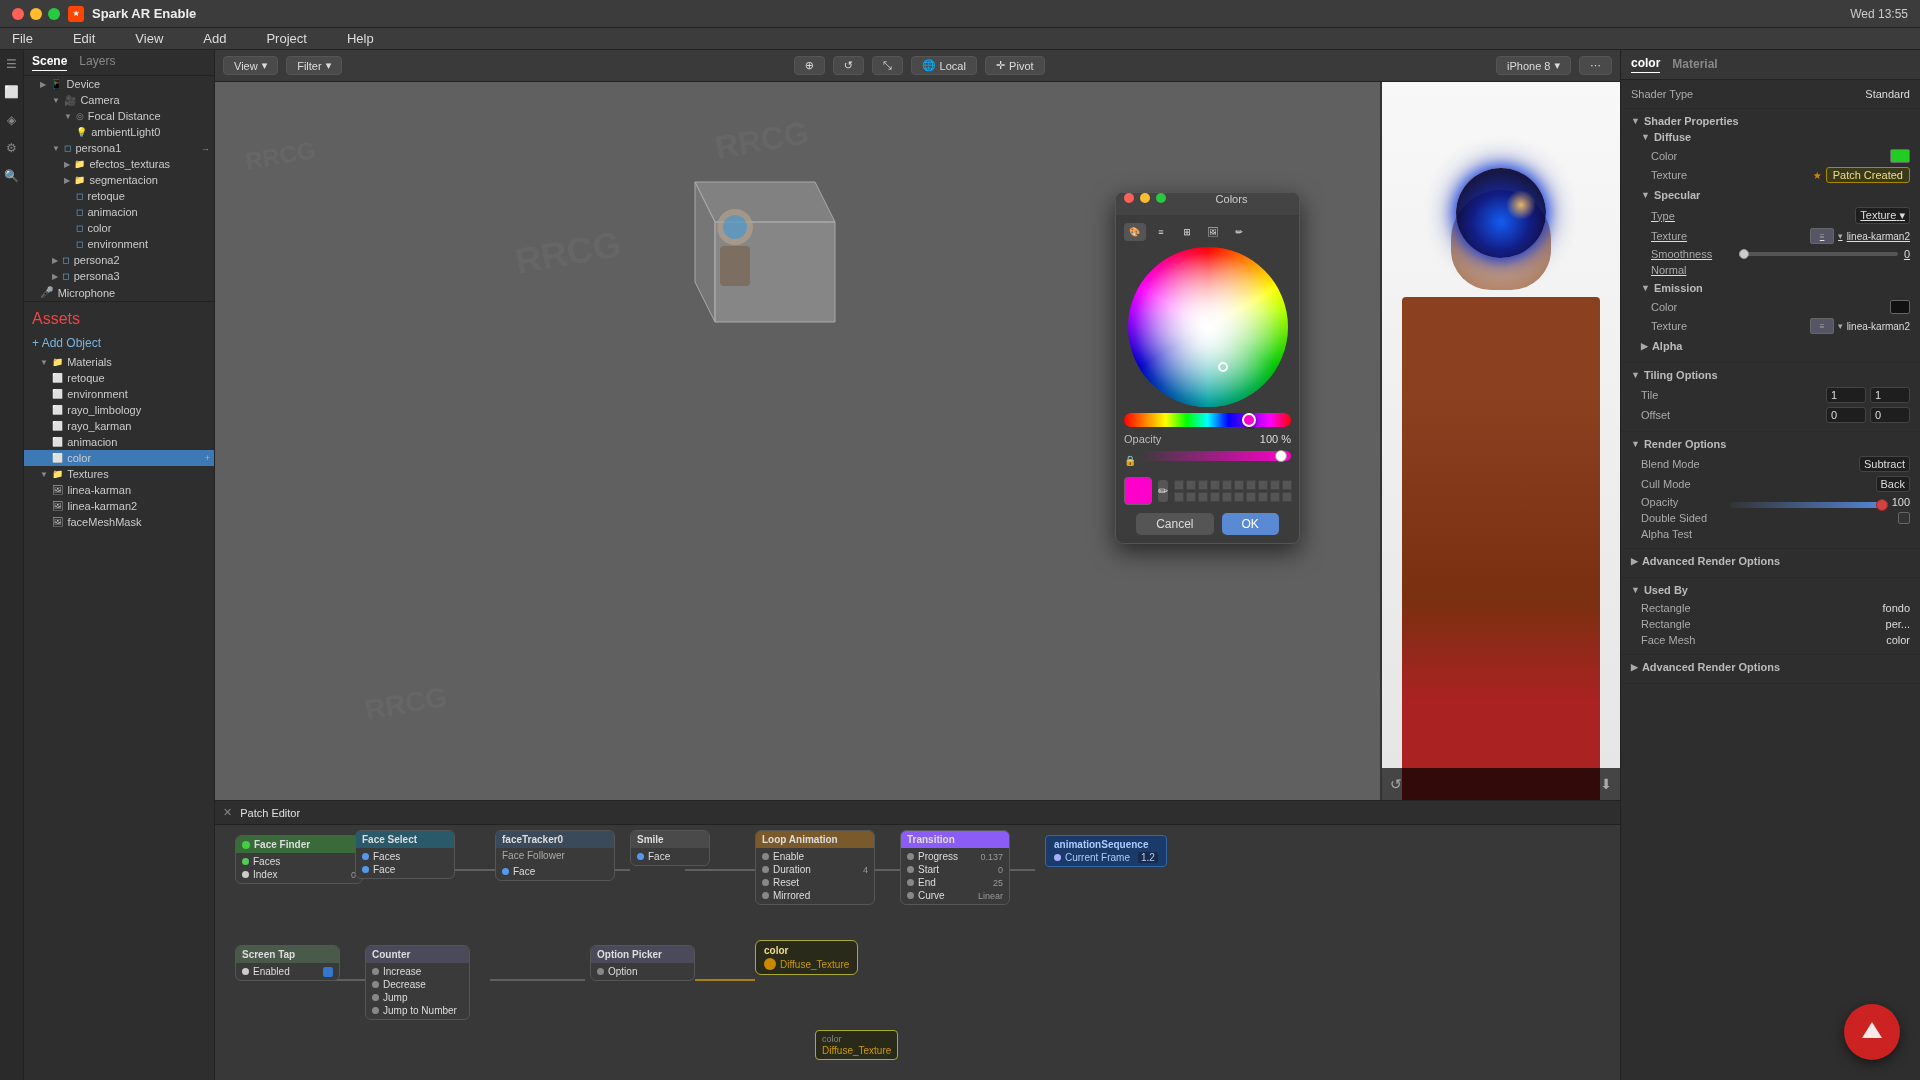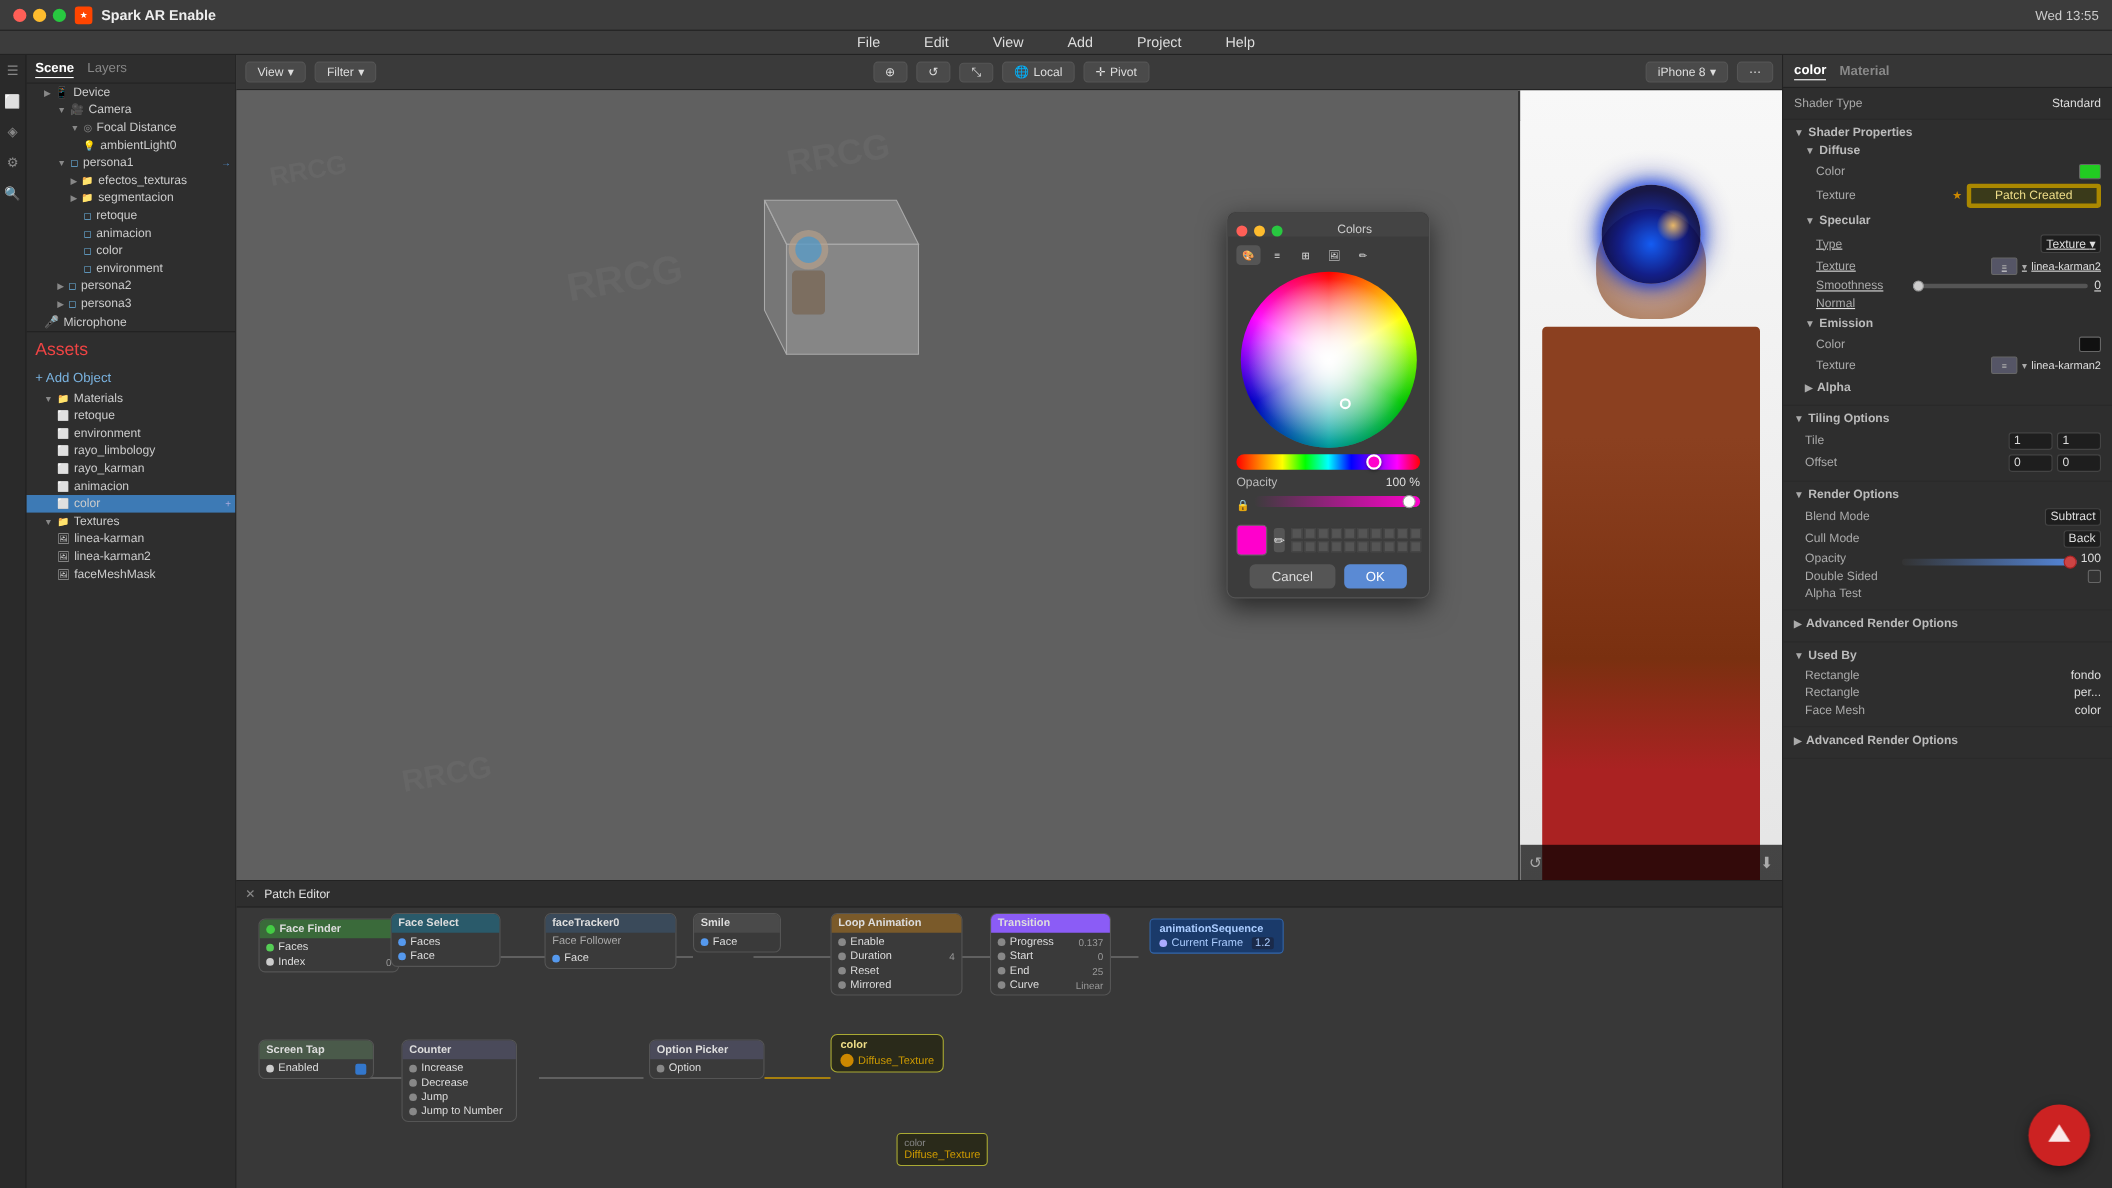--- a/index.html
+++ b/index.html
@@ -50,21 +50,20 @@
 
     
     .menubar {
       height: 22px;
       background: #3c3c3c;
       display: flex;
       align-items: center;
       padding: 0 8px;
       gap: 32px;
       border-bottom: 1px solid #222;
-      justify-content: center;
     }
     .menu-item {
       font-size: 13px;
       color: #ddd;
       cursor: pointer;
       padding: 0 4px;
     }
 
     
     .main-layout {
@@ -292,21 +291,21 @@
       border: 1px solid #555;
       border-radius: 8px;
       box-shadow: 0 8px 24px rgba(0,0,0,0.6);
       z-index: 100;
     }
     .dialog-titlebar {
       height: 22px;
       background: #444;
       border-radius: 8px 8px 0 0;
       display: flex;
-      align-items: flex-end;
+      align-items: flex-start;
       padding: 0 8px;
       gap: 6px;
     }
     .dialog-dot { width: 10px; height: 10px; border-radius: 50%; background: #888; }
     .dialog-title { flex: 1; text-align: center; font-size: 11px; color: #ccc; }
     .dialog-body { padding: 8px; }
     .color-tabs {
       display: flex;
       gap: 4px;
       margin-bottom: 6px;
@@ -533,23 +532,23 @@
       background: #556;
       border: 1px solid #666;
       border-radius: 2px;
       display: flex; align-items: center; justify-content: center;
       font-size: 8px; color: #aaa;
     }
     .texture-name {
       font-size: 11px;
       color: #ddd;
       background: #1e1e1e;
-      border: 4px solid #fef9c3;
+      border: 1px solid #fef9c3;
       border-radius: 3px;
-      padding: 1px 22px;
+      padding: 1px 6px;
     }
     .texture-dropdown {
       background: #1e1e1e;
       border: 1px solid #444;
       border-radius: 3px;
       padding: 1px 4px;
       font-size: 11px;
       color: #ddd;
       cursor: pointer;
     }

